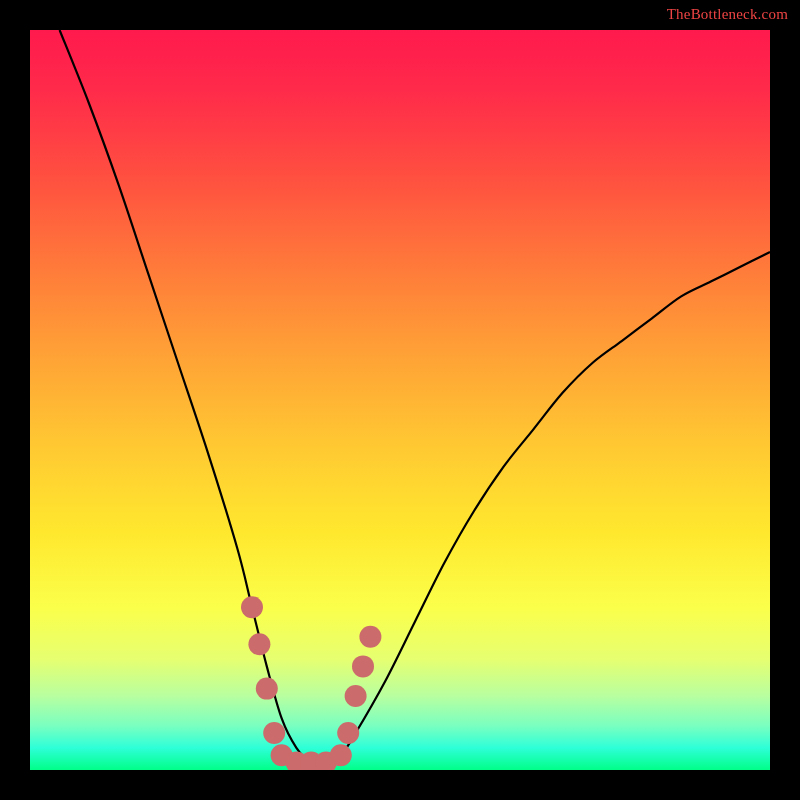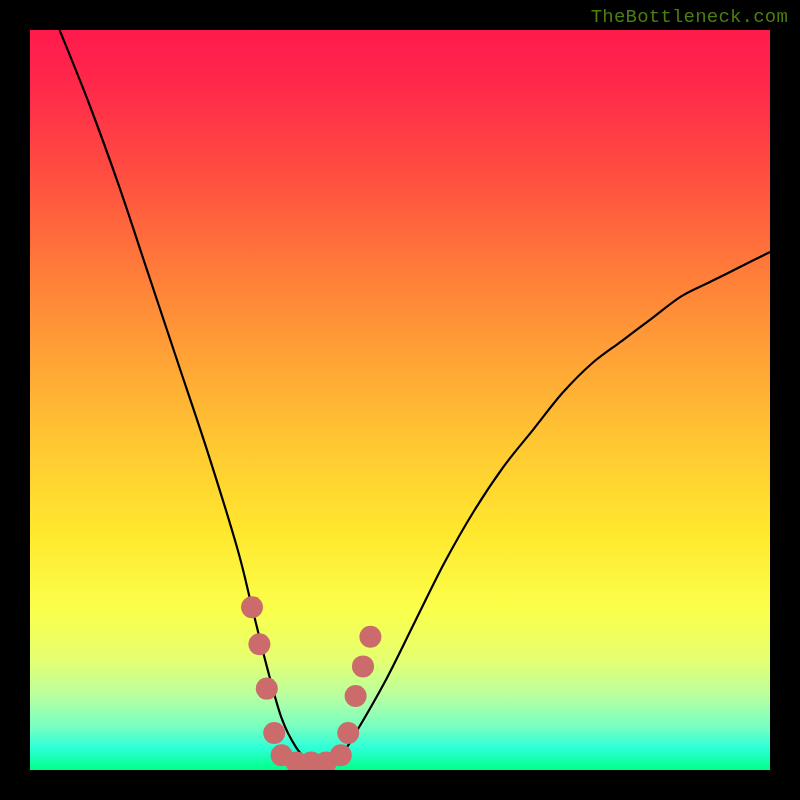--- a/index.html
+++ b/index.html
@@ -29,23 +29,23 @@
       #b8ffa0 90%,
       #7affc0 94%,
       #2effd8 97%,
       #00ff88 100%
     );
   }
   .watermark {
     position: absolute;
     top: 6px;
     right: 12px;
-    font-family: Liberation Mono, monospace;
-    font-size: 19px;
-    color: #4d7c0f;
+    font-family: Liberation Serif, serif;
+    font-size: 15px;
+    color: #ef4444;
     letter-spacing: 0.2px;
   }
   svg.curve {
     position: absolute;
     left: 0;
     top: 0;
     width: 740px;
     height: 740px;
   }
 </style>

